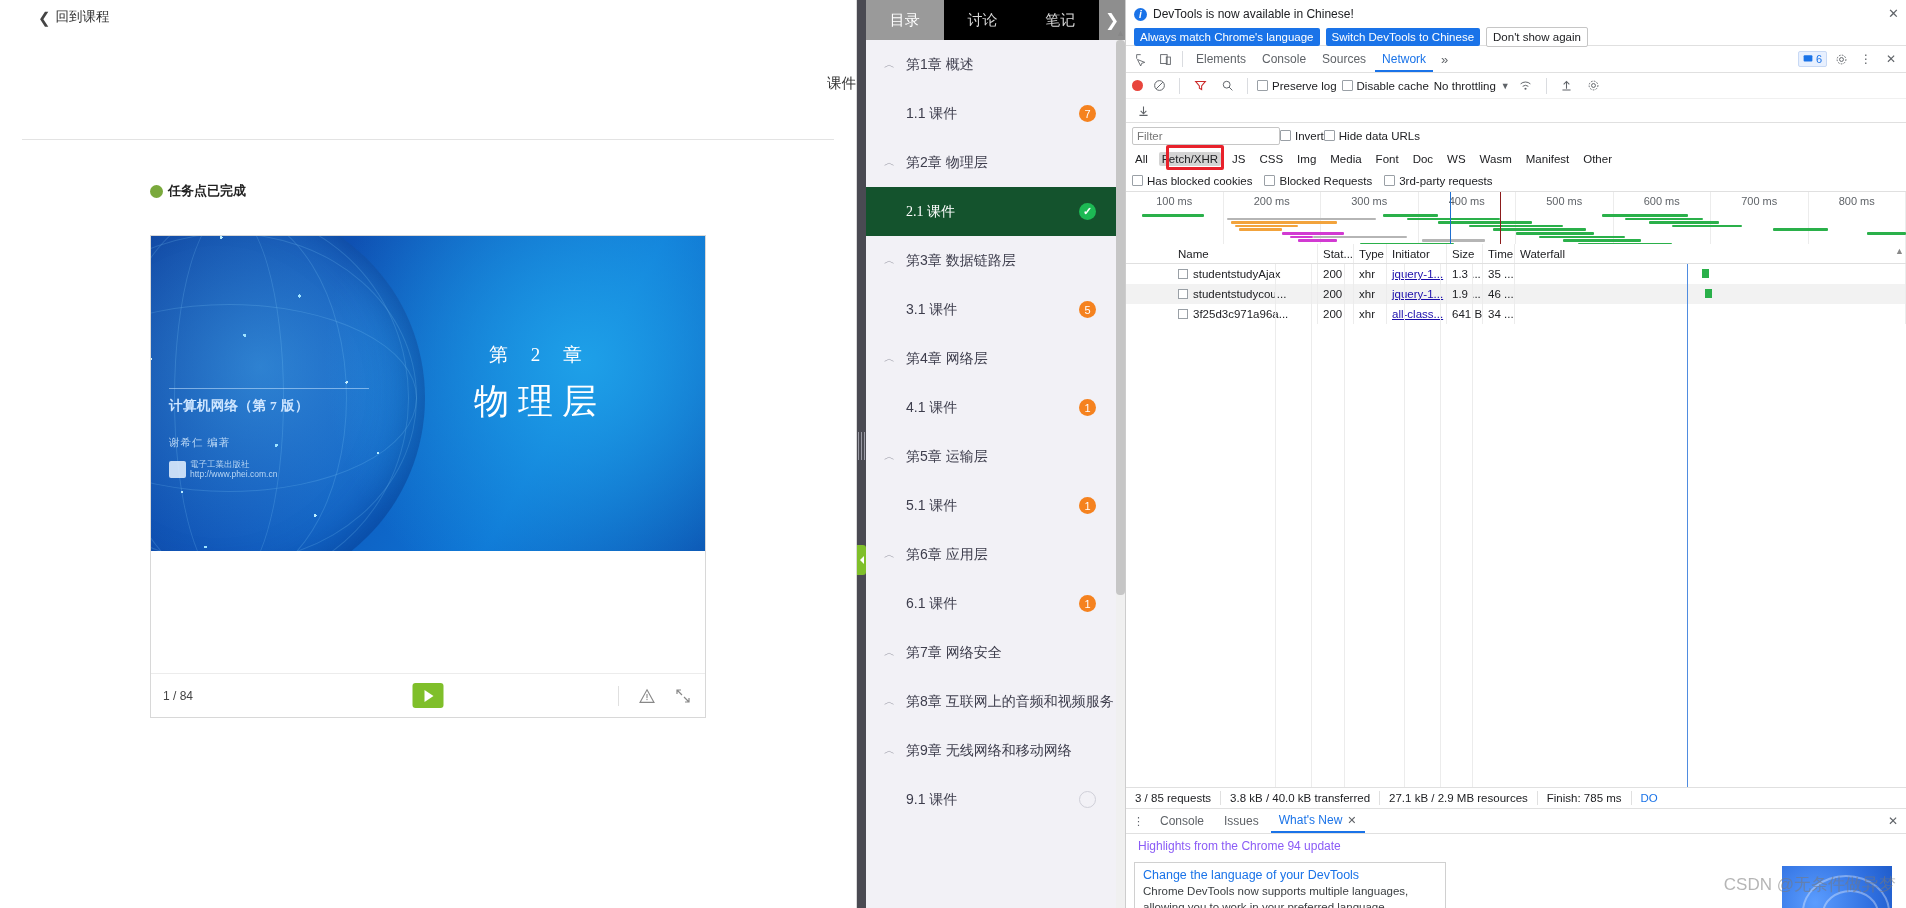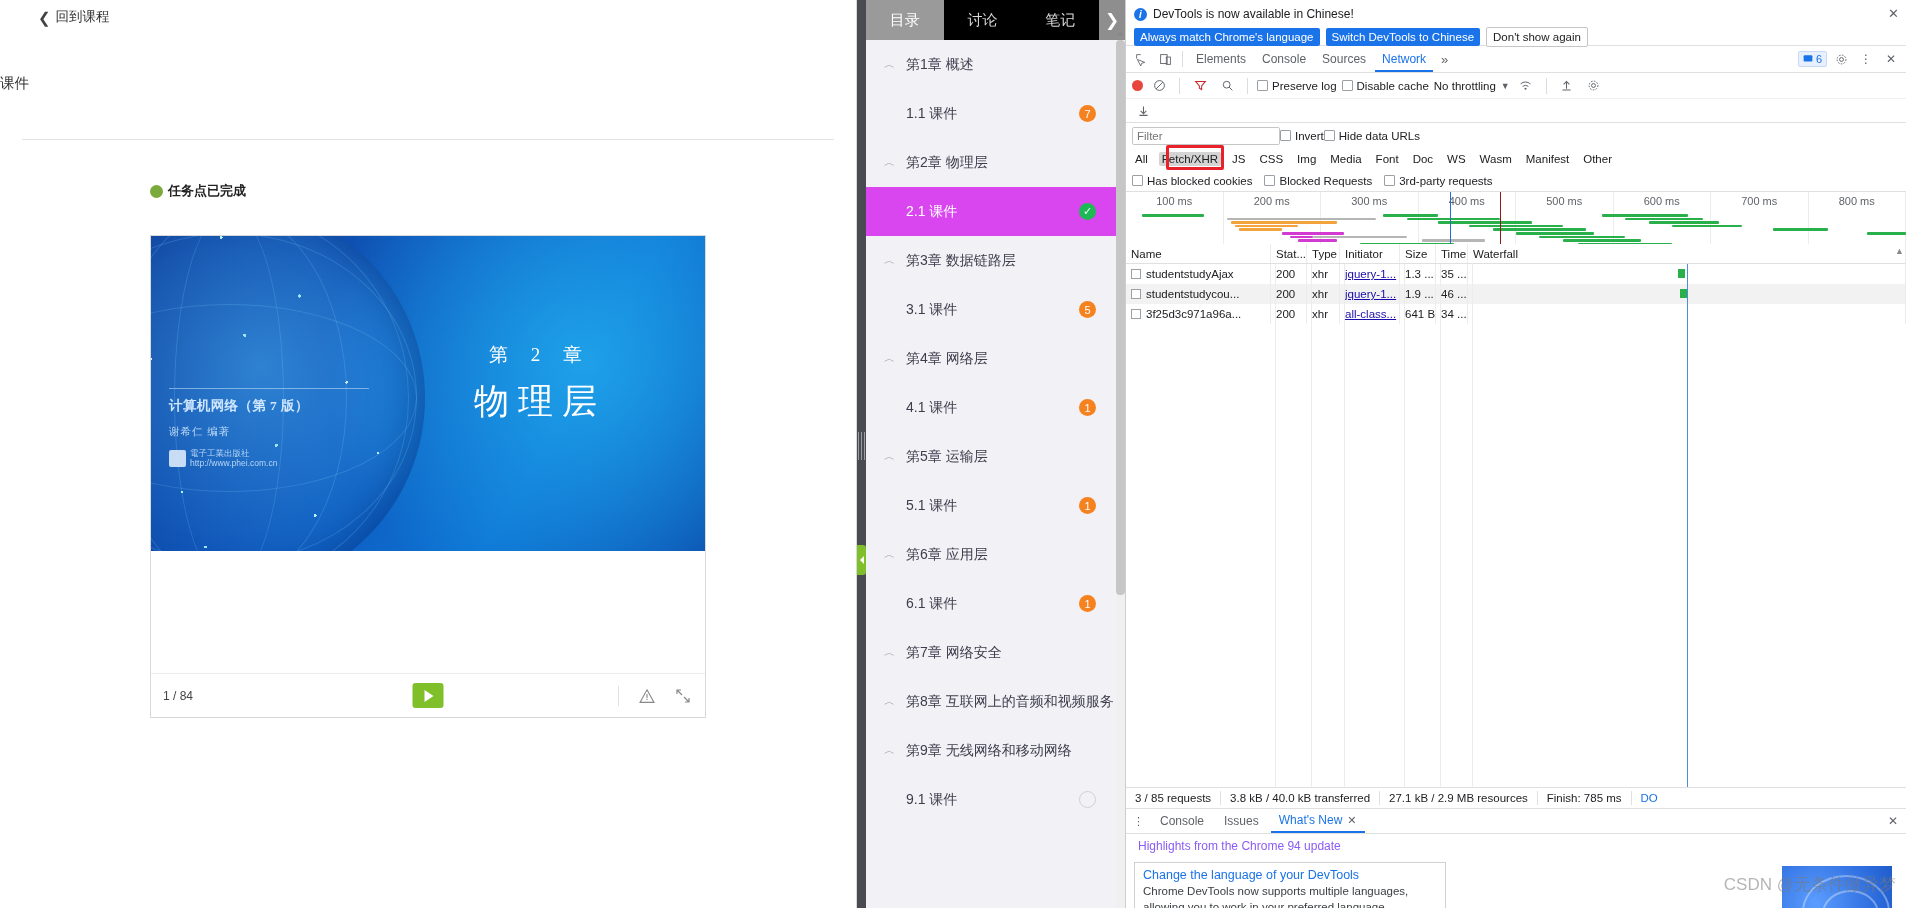--- a/index.html
+++ b/index.html
@@ -21,21 +21,21 @@
     height: 34px; display: flex; align-items: center; padding-left: 38px;
     font-size: 13.5px; color: #333;
   }
   .back-chevron {
     display: inline-block; font-size: 15px; color: #444; margin-right: 5px;
     line-height: 1;
   }
   .back-label { font-size: 13.5px; color: #333; }
 
   .course-title {
-    text-align: left; font-size: 14.5px; color: #333;
+    text-align: right; font-size: 14.5px; color: #333;
     margin-top: 40px;
   }
   .title-rule {
     margin: 46px 22px 0 22px; border-top: 1px solid #e3e3e3;
   }
 
   .task-status {
     display: flex; align-items: center; gap: 5px;
     margin: 42px 0 0 150px;
     font-size: 13px; font-weight: bold; color: #222;
@@ -100,21 +100,21 @@
     position: absolute; left: 18px; top: 152px; width: 200px;
     color: #d9ecff;
   }
   .meta-rule { border-top: 1px solid rgba(200,230,255,.55); margin-bottom: 8px; }
   .meta-book {
     font-family: "Liberation Serif", "DejaVu Serif", serif;
     font-size: 13.5px; font-weight: bold; color: #cfe6ff; letter-spacing: .4px;
   }
   .meta-author {
     font-family: "Liberation Serif", "DejaVu Serif", serif;
-    font-size: 10.5px; color: #bcd9f6; margin-top: 10px; letter-spacing: 1px;
+    font-size: 10.5px; color: #bcd9f6; margin-top: 21px; letter-spacing: 1px;
   }
   .meta-pub { display:flex; align-items:center; gap:4px; margin-top: 10px; }
   .pub-logo {
     width: 17px; height: 17px; border-radius: 2px;
     background: #e6f2ff; opacity: .85;
   }
   .pub-text { font-size: 8.5px; color: #b8d6f4; line-height: 1.15; }
 
   .slide-title-wrap {
     position: absolute; right: 40px; top: 106px; text-align: center; width: 250px;
@@ -200,21 +200,21 @@
   }
   .chap-caret {
     width: 16px; color: #9a9aa6; font-size: 11px; margin-right: 6px;
     line-height: 1; display:inline-block;
   }
   .sub-row {
     display: flex; align-items: center; height: 49px;
     padding: 0 20px 0 40px; font-size: 14px; color: #3d3d4c; cursor: pointer;
     justify-content: space-between;
   }
-  .sub-row.active { background: #d946ef; color: #ffffff; }
+  .sub-row.active { background: #14532d; color: #ffffff; font-family: Liberation Serif, serif; }
   .badge {
     width: 17px; height: 17px; border-radius: 50%;
     background: #f5821f; color: #fff; font-size: 11px;
     display: flex; align-items: center; justify-content: center;
   }
   .badge.done {
     background: #1db954; position: relative; font-size: 0;
   }
   .badge.done::after {
     content: "✓"; font-size: 11px; color: #fff; font-weight: bold;
@@ -341,21 +341,21 @@
 
   .req-table { position: absolute; left: 0; right: 0; top: 244px; bottom: 120px; }
   .rt-head {
     display: flex; height: 20px; border-bottom: 1px solid #e0e0e0;
     font-size: 11.5px; color: #202124; background: #fff;
   }
   .rt-head div, .rt-row div {
     border-right: 1px solid #ececec; padding: 0 5px; overflow: hidden;
     white-space: nowrap; display: flex; align-items: center;
   }
-  .c-name { width: 145px; } .c-stat { width: 36px; } .c-type { width: 33px; }
+  .c-name { width: 145px; margin-left: 47px; } .c-stat { width: 36px; } .c-type { width: 33px; }
   .c-init { width: 60px; } .c-size { width: 36px; } .c-time { width: 32px; }
   .c-wf { flex: 1; }
   .rt-row { display: flex; height: 20px; font-size: 11.5px; color: #202124; cursor: pointer; }
   .rt-row:nth-child(even) { background: #f2f2f2; }
   .rt-cb { width: 10px; height: 10px; border: 1px solid #9aa0a6; margin-right: 5px; background: #fff; flex: none; }
   .init-link { color: #1a0dab; text-decoration: underline; cursor: pointer; }
   .wf-bar { position: absolute; width: 7px; height: 9px; background: #2ab04a; }
   .rt-body-bg { position: absolute; left: 0; right: 0; top: 20px; bottom: 0; display: flex; }
   .rt-gridcol { border-right: 1px solid #ececec; height: 100%; }
   .wf-blue-line { position: absolute; top: 0; bottom: 0; width: 1px; background: #4f8ce0; }

